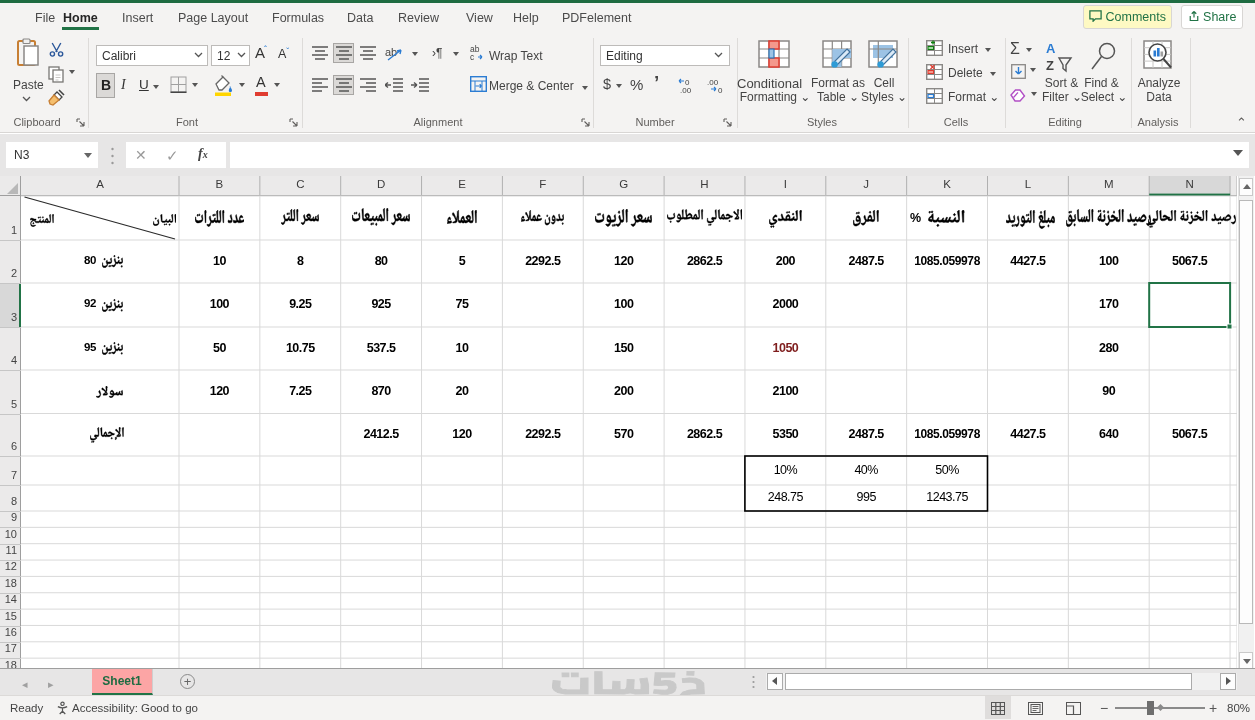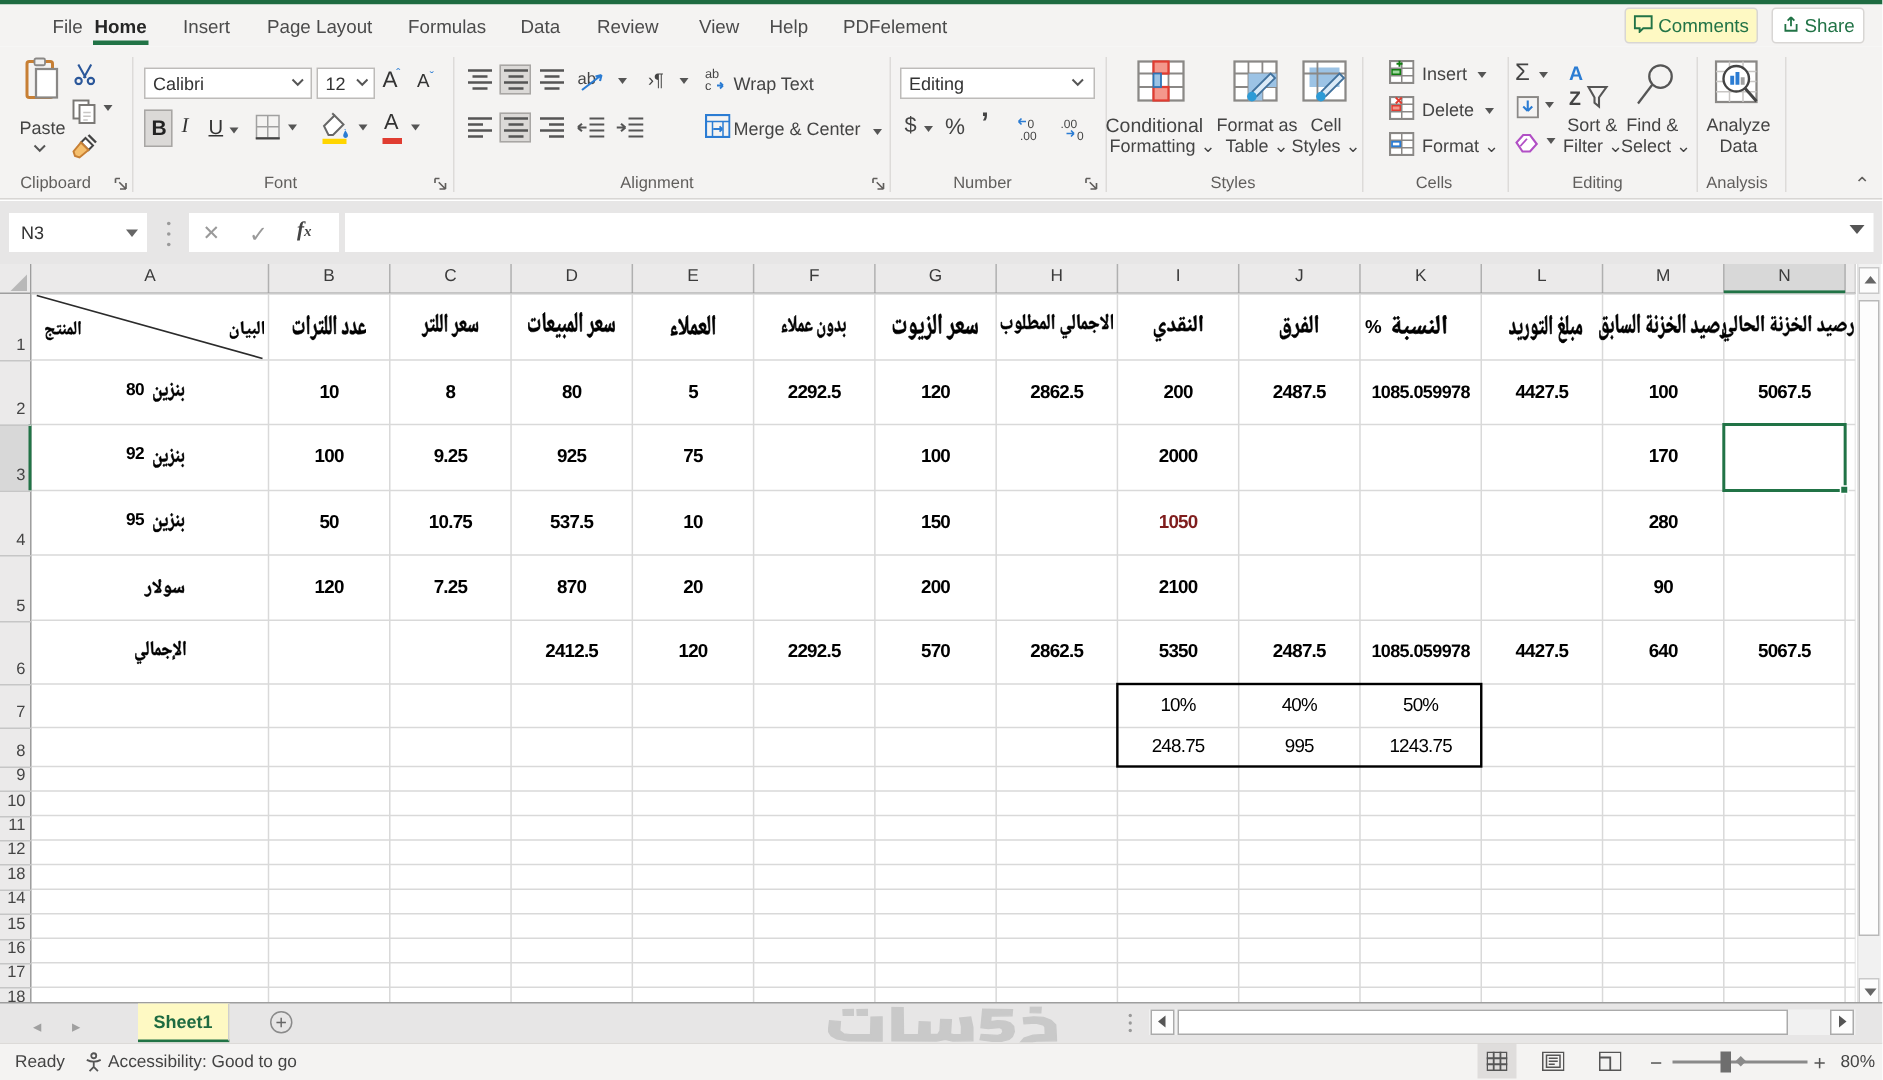--- a/index.html
+++ b/index.html
@@ -575,21 +575,21 @@
 <div class="abs" style="left:1238px;top:176px;width:16px;height:496px;background:#f1f1f1;border-left:1px solid #e3e3e3;"></div>
 <div class="abs" style="left:1239px;top:178px;width:14px;height:18px;background:#fdfdfd;border:1px solid #c9c9c9;"></div>
 <div class="abs" style="left:1242.5px;top:184px;width:0;height:0;border-left:4px solid transparent;border-right:4px solid transparent;border-bottom:5px solid #666;"></div>
 <div class="abs" style="left:1239px;top:200px;width:14px;height:424px;background:#fdfdfd;border:1px solid #b9b9b9;"></div>
 <div class="abs" style="left:1239px;top:652px;width:14px;height:18px;background:#fdfdfd;border:1px solid #c9c9c9;"></div>
 <div class="abs" style="left:1242.5px;top:659px;width:0;height:0;border-left:4px solid transparent;border-right:4px solid transparent;border-top:5px solid #666;"></div>
 
 <div class="abs" style="left:0;top:668px;width:1255px;height:27px;background:#e7e6e6;border-top:1px solid #9e9e9e;"></div>
 <div class="abs" style="left:22px;top:678px;color:#a0a0a0;font-size:11px;">◂</div>
 <div class="abs" style="left:48px;top:678px;color:#a0a0a0;font-size:11px;">▸</div>
-<div class="abs" style="left:92px;top:669px;width:61px;height:26px;background:#fef9c3;border-right:1px solid #cfcfcf;border-bottom:2.5px solid #217346;color:#1e6b41;font-weight:700;font-size:12px;text-align:center;line-height:24px;">Sheet1</div>
+<div class="abs" style="left:92px;top:669px;width:61px;height:26px;background:#fca5a5;border-right:1px solid #cfcfcf;border-bottom:2.5px solid #217346;color:#1e6b41;font-weight:700;font-size:12px;text-align:center;line-height:24px;">Sheet1</div>
 <div class="abs" style="left:180px;top:674px;width:15px;height:15px;border:1px solid #8a8a8a;border-radius:50%;color:#666;font-size:13px;line-height:13px;text-align:center;">+</div>
 <svg class="abs" style="left:752px;top:675px" width="3" height="14" viewBox="0 0 3 14">
     <circle cx="1.5" cy="2" r="1.1" fill="#9a9a9a"></circle>
     <circle cx="1.5" cy="7" r="1.1" fill="#9a9a9a"></circle>
     <circle cx="1.5" cy="12" r="1.1" fill="#9a9a9a"></circle>
   </svg>
 
 <div class="abs" style="left:766px;top:673px;width:471px;height:17px;background:#f1f1f1;"></div>
 <div class="abs" style="left:767px;top:673px;width:16px;height:17px;background:#fdfdfd;border:1px solid #ababab;"></div>
 <div class="abs" style="left:772px;top:677px;width:0;height:0;border-top:4px solid transparent;border-bottom:4px solid transparent;border-right:5px solid #555;"></div>

